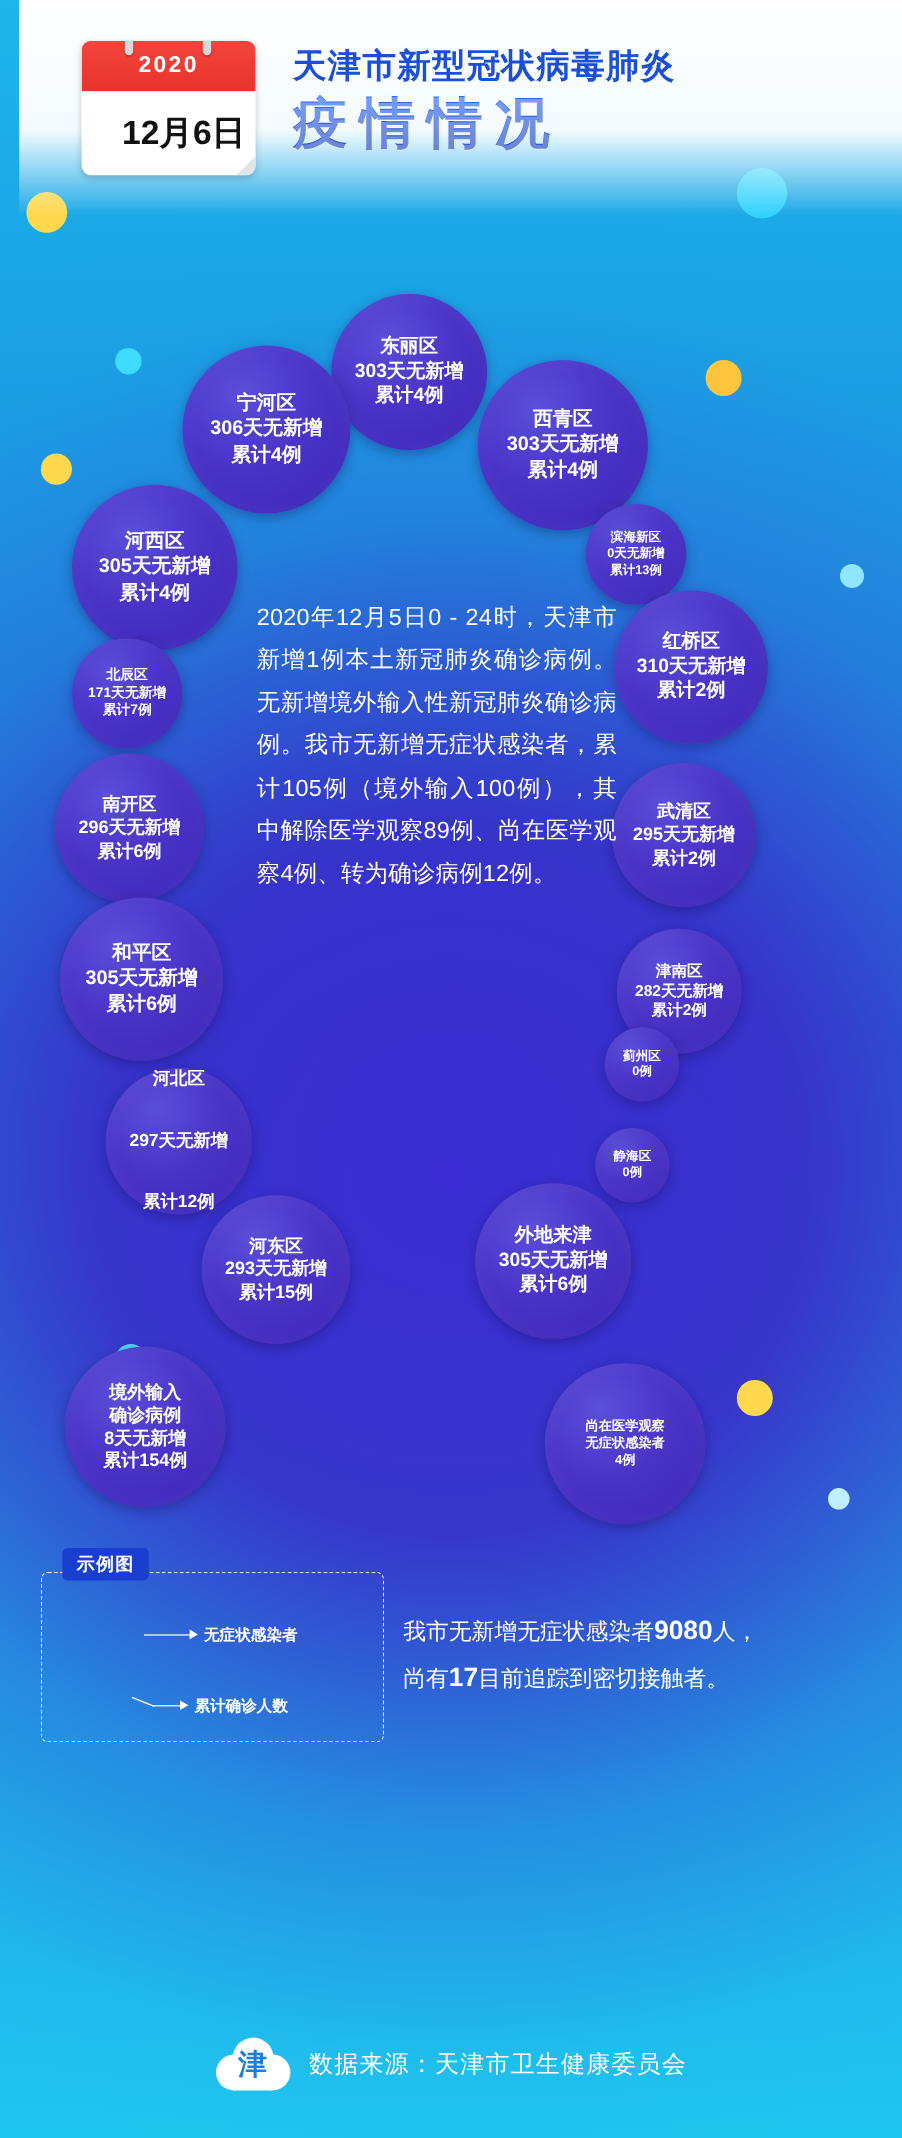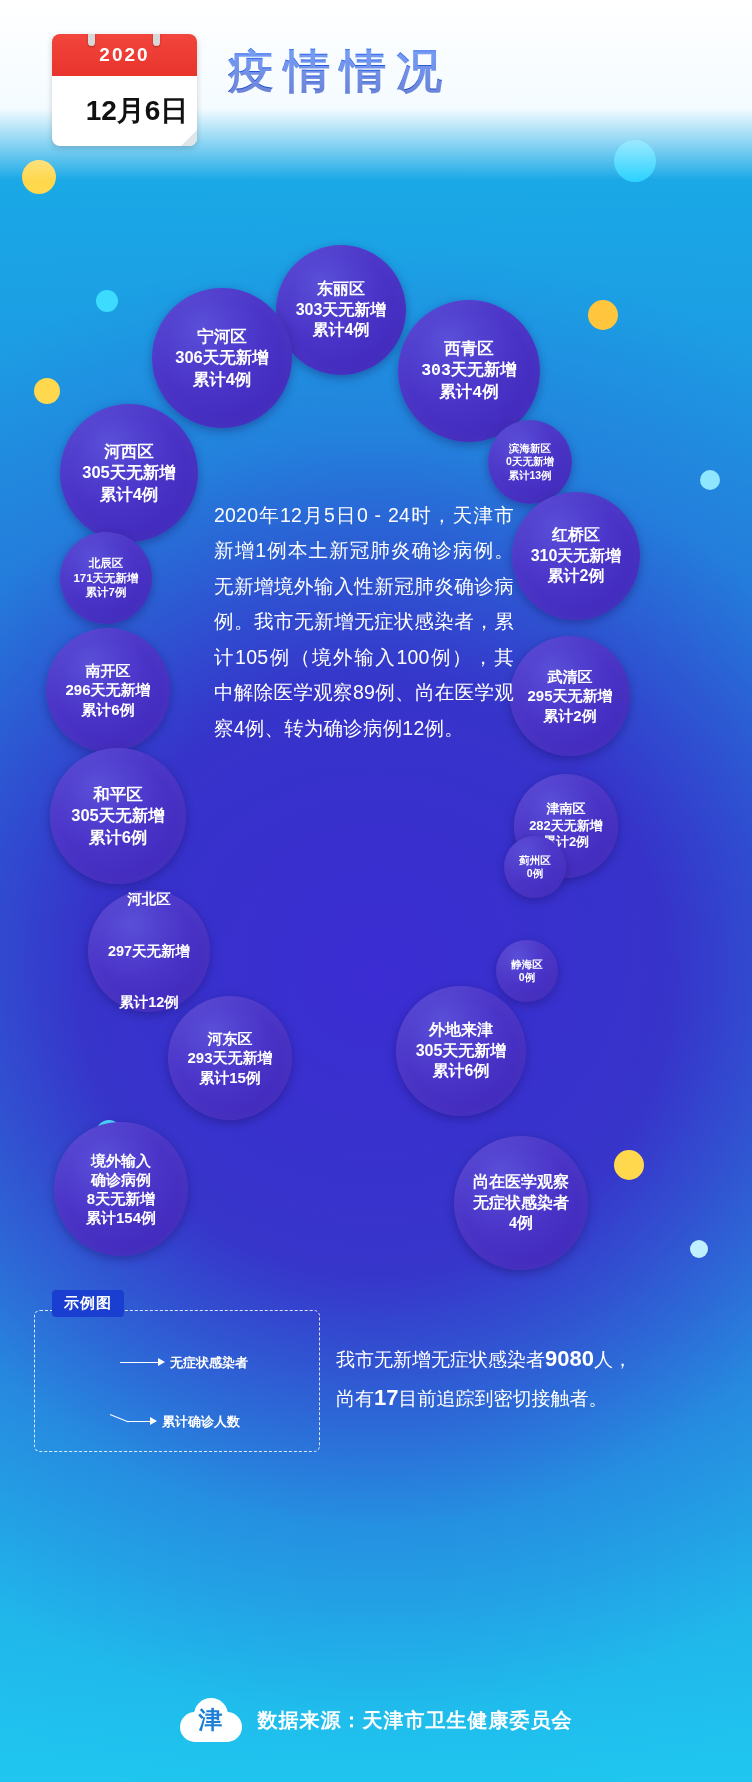--- a/index.html
+++ b/index.html
@@ -14,21 +14,21 @@
     width:752px; height:1782px;
     background:
       radial-gradient(circle at 50% 55%, rgba(60,40,210,0.95) 0%, rgba(56,45,200,0.92) 28%, rgba(40,110,215,0.5) 52%, rgba(30,160,225,0.12) 70%, rgba(30,170,230,0) 80%),
       linear-gradient(180deg, #1fb6ea 0%, #1aa6e6 12%, #1f8fe0 30%, #2277dd 48%, #2a8fe0 66%, #22b0ea 84%, #1fc6ef 100%);
     overflow:hidden;
   }
   
   .dot { position:absolute; border-radius:50%; }
 
   
-  .header { position:absolute; left:0; top:0; width:625px; height:190px; }
+  .header { position:absolute; left:16px; top:0; width:625px; height:190px; }
   .hdr-bg {
     position:absolute; left:0; top:0; width:752px; height:180px;
     background:linear-gradient(180deg,#ffffff 0%, #f4fbff 60%, rgba(255,255,255,0.0) 100%);
   }
   .calendar {
     position:absolute; left:52px; top:34px; width:145px; height:112px;
     background:#fff; border-radius:8px;
     box-shadow:0 2px 6px rgba(0,0,0,0.18);
     overflow:hidden;
   }
@@ -132,21 +132,21 @@
     width:62px; height:52px; position:relative;
   }
   .logo-cloud .c {
     position:absolute; background:#fff; border-radius:50%;
   }
   .logo-text {
     position:absolute; left:0; top:0; width:62px; height:52px;
     display:flex; align-items:center; justify-content:center;
     font-size:24px; font-weight:bold; color:#1b7fd8;
   }
-  .footer-label { color:#ffffff; font-size:20px; font-weight:bold; letter-spacing:1px; }
+  .footer-label { color:#ffffff; font-size:20px; font-weight:normal; letter-spacing:1px; }
 </style>
 </head>
 <body>
 
 <div id="page">
 
   <div class="dot" style="left:22px;  top:160px; width:34px; height:34px; background:#ffd84d;"></div>
   <div class="dot" style="left:34px;  top:378px; width:26px; height:26px; background:#ffd84d;"></div>
   <div class="dot" style="left:96px;  top:290px; width:22px; height:22px; background:#3ddcff;"></div>
   <div class="dot" style="left:588px; top:300px; width:30px; height:30px; background:#ffc63d;"></div>
@@ -163,37 +163,38 @@
       <div class="cal-top">
         <span class="cal-ring ring1"></span>
         <span class="cal-ring ring2"></span>
         <span>2020</span>
       </div>
       <div class="cal-date">12月6日</div>
       <div class="cal-fold"></div>
     </div>
 
     <div class="title-wrap">
+      <div class="title-1">天津市新型冠状病毒肺炎</div>
       <div class="title-2">疫情情况</div>
     </div>
   </div>
 
   <div class="bubble" style="left:276px; top:245px; width:130px; height:130px; font-size:16px;">
     <div class="b-name">东丽区</div>
     <div class="b-line">303天无新增</div>
     <div class="b-line">累计4例</div>
   </div>
 
   <div class="bubble" style="left:152px; top:288px; width:140px; height:140px; font-size:16.5px;">
     <div class="b-name">宁河区</div>
     <div class="b-line">306天无新增</div>
     <div class="b-line">累计4例</div>
   </div>
 
-  <div class="bubble" style="left:398px; top:300px; width:142px; height:142px; font-size:16.5px;font-family:Liberation Mono, monospace;">
+  <div class="bubble" style="left:398px; top:300px; width:142px; height:142px; font-size:16.5px;">
     <div class="b-name">西青区</div>
     <div class="b-line">303天无新增</div>
     <div class="b-line">累计4例</div>
   </div>
 
   <div class="bubble" style="left:60px; top:404px; width:138px; height:138px; font-size:16.5px;">
     <div class="b-name">河西区</div>
     <div class="b-line">305天无新增</div>
     <div class="b-line">累计4例</div>
   </div>
@@ -233,21 +234,21 @@
     <div class="b-line">305天无新增</div>
     <div class="b-line">累计6例</div>
   </div>
 
   <div class="bubble" style="left:514px; top:774px; width:104px; height:104px; font-size:13px;">
     <div class="b-name">津南区</div>
     <div class="b-line">282天无新增</div>
     <div class="b-line">累计2例</div>
   </div>
 
-  <div class="bubble" style="left:504px; top:836px; width:62px; height:62px; font-size:10.5px;">
+  <div class="bubble" style="left:504px; top:856px; width:62px; height:62px; font-size:10.5px;">
     <div class="b-name">蓟州区</div>
     <div class="b-line">0例</div>
   </div>
 
   <div class="bubble" style="left:496px; top:940px; width:62px; height:62px; font-size:10.5px;">
     <div class="b-name">静海区</div>
     <div class="b-line">0例</div>
   </div>
 
   <div class="bubble" style="left:88px; top:890px; width:122px; height:122px; font-size:14.5px;gap:33px;">
@@ -269,21 +270,21 @@
   </div>
 
 
   <div class="bubble" style="left:54px; top:1122px; width:134px; height:134px; font-size:15px;">
     <div class="b-name">境外输入</div>
     <div class="b-line">确诊病例</div>
     <div class="b-line">8天无新增</div>
     <div class="b-line">累计154例</div>
   </div>
 
-  <div class="bubble" style="left:454px; top:1136px; width:134px; height:134px; font-size:16px;font-family:Liberation Serif, serif;">
+  <div class="bubble" style="left:454px; top:1136px; width:134px; height:134px; font-size:11px;">
     <div class="b-name">尚在医学观察</div>
     <div class="b-line">无症状感染者</div>
     <div class="b-line">4例</div>
   </div>
 
   <div class="center-text">2020年12月5日0 - 24时，天津市新增1例本土新冠肺炎确诊病例。无新增境外输入性新冠肺炎确诊病例。我市无新增无症状感染者，累计105例（境外输入100例），其中解除医学观察89例、尚在医学观察4例、转为确诊病例12例。</div>
 
   <div class="legend-box"></div>
   <div class="legend-tag">示例图</div>
   <div class="legend-line" style="left:120px; top:1362px; width:42px;"></div>

